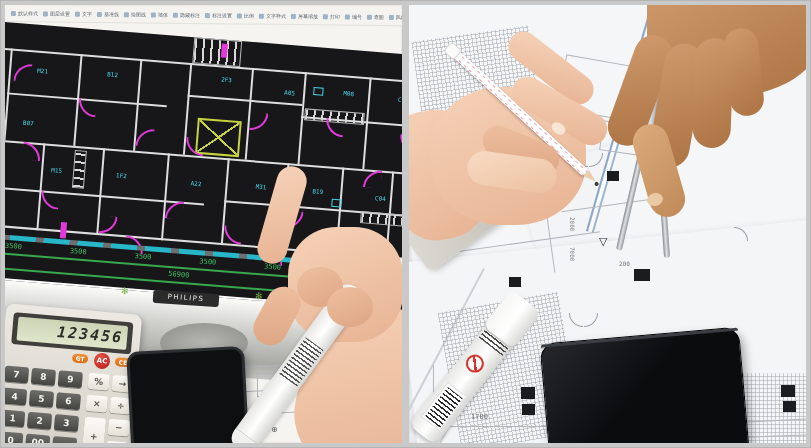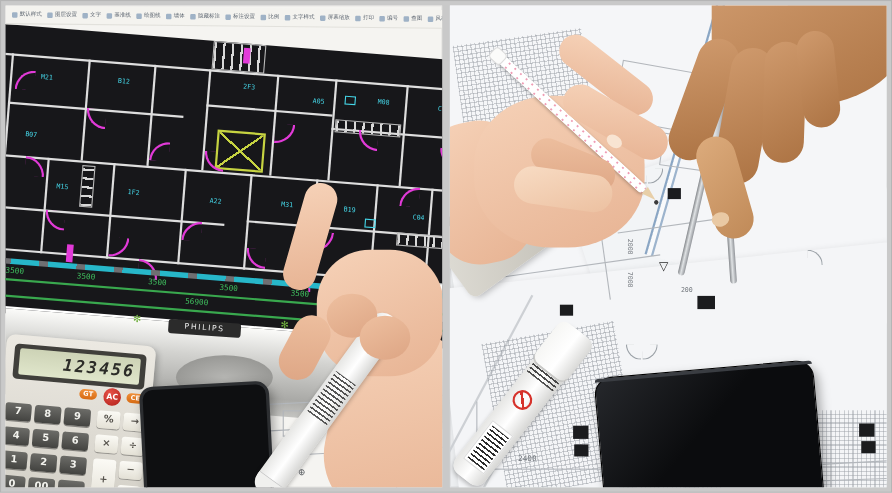--- a/index.html
+++ b/index.html
@@ -322,21 +322,21 @@
     <i class="sq" style="left:374px;top:396px;width:13px;height:11px"></i>
     <i class="sq" style="left:308px;top:74px;width:22px;height:8px"></i>
     <i class="sq" style="left:308px;top:74px;width:8px;height:26px"></i>
 
     <i class="bl" style="left:24px;top:421px;width:115px;height:1px"></i>
     <i class="bl" style="left:24px;top:414px;width:1px;height:14px"></i>
     <i class="bl" style="left:137px;top:414px;width:1px;height:14px"></i>
     <i class="bl" style="left:337px;top:415px;width:62px;height:1px;transform:rotate(-3deg)"></i>
     <i class="bl" style="left:252px;top:432px;width:147px;height:1px;transform:rotate(-2deg)"></i>
     <i class="bl" style="left:24px;top:360px;width:1px;height:60px"></i>
-    <s class="rl" style="left:62px;top:408px">2400</s>
+    <s class="rl" style="left:62px;top:408px">1700</s>
     <s class="rl" style="left:297px;top:401px;transform:rotate(-4deg)">9000</s>
     <s class="rl" style="left:282px;top:424px;transform:rotate(-3deg)">30700</s>
     <s class="rl" style="left:160px;top:212px;writing-mode:vertical-rl;font-size:6px">2000</s>
     <s class="rl" style="left:160px;top:242px;writing-mode:vertical-rl;font-size:6px">7000</s>
     <s class="rl" style="left:210px;top:255px;font-size:6px">200</s>
     <s style="left:190px;top:230px;color:#2b2b2b;font-size:11px">▽</s>
 
     <i class="pen" style="left:48px;top:278px;width:34px;height:170px;transform:rotate(38deg);border-radius:10px">
       <i style="left:-2px;top:0;width:38px;height:46px;background:linear-gradient(90deg,#f6f6f4,#fff 55%,#d9d9d7);border-radius:8px;box-shadow:0 2px 0 #c9c9c7"></i>
       <i class="bar" style="left:2px;top:48px;width:30px;height:10px;opacity:.85"></i>

